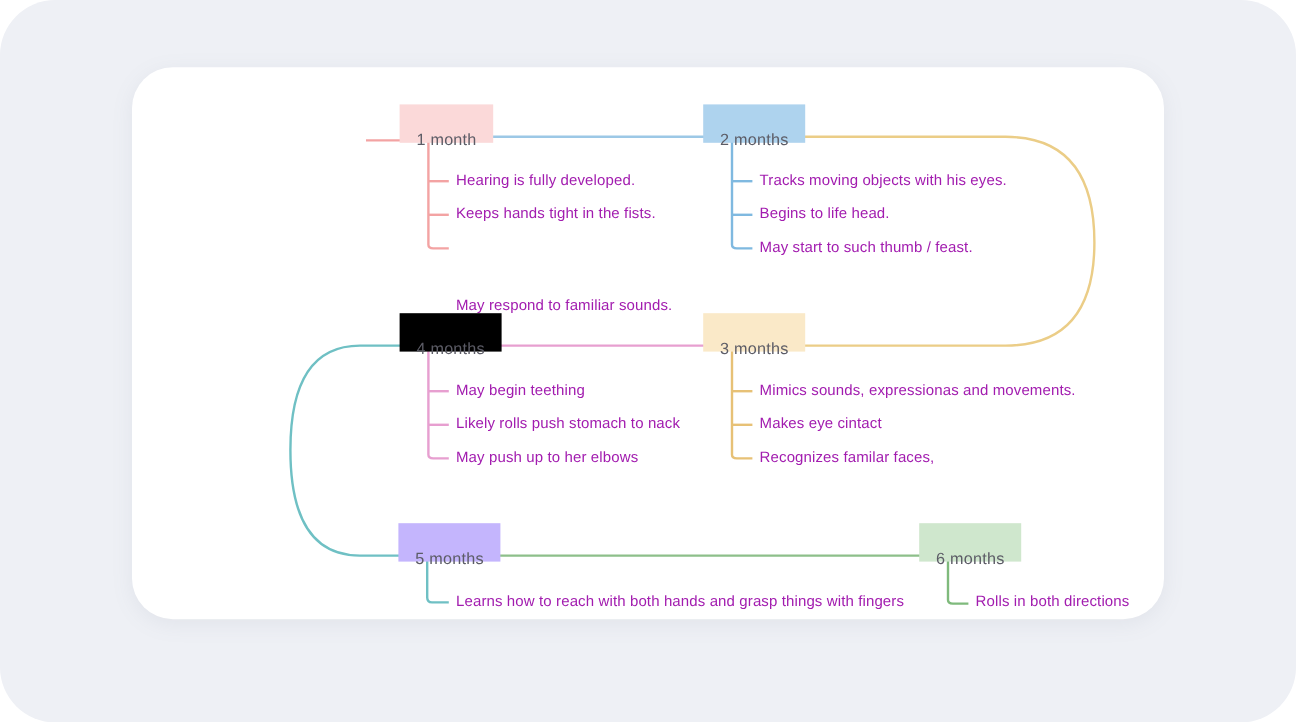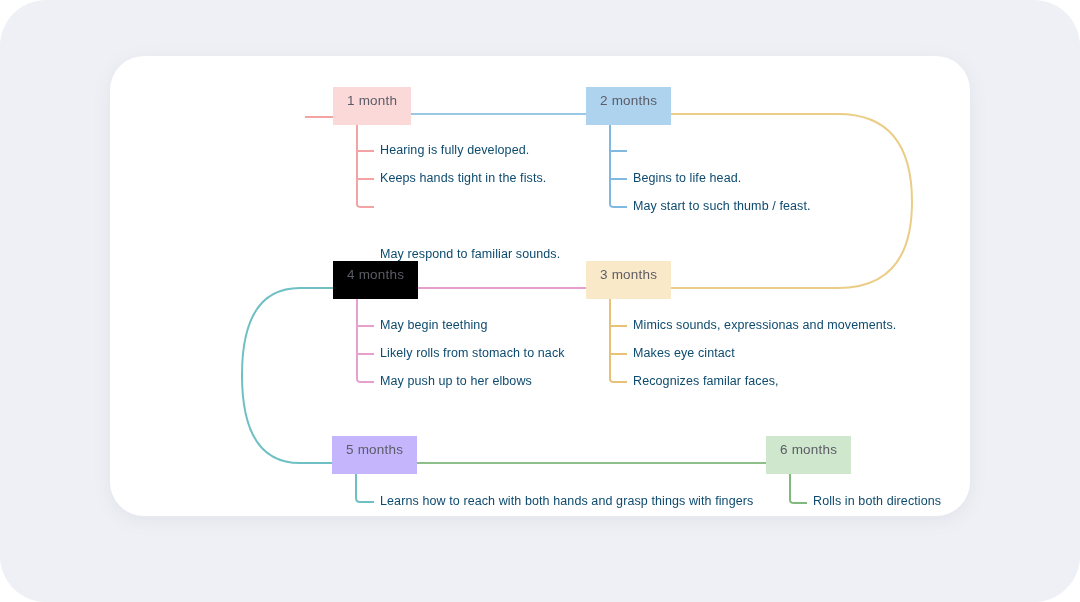--- a/index.html
+++ b/index.html
@@ -45,23 +45,23 @@
   #diagram-svg {
     position: absolute;
     left: 0;
     top: 0;
     width: 1080px;
     height: 602px;
     pointer-events: none;
   }
   .chip {
     position: absolute;
-    height: 38px;
+    height: 27px;
     line-height: 27px;
-    padding: 0 14px;
+    padding: 16px 14px;
     font-size: 13.5px;
     color: #5c5c66;
     letter-spacing: .2px;
     white-space: nowrap;
     box-sizing: border-box;
   }
   .root-pill {
     position: absolute;
     height: 44px;
     line-height: 44px;
@@ -69,21 +69,21 @@
     border-radius: 22px;
     background: #f5aba8;
     color: #55494b;
     font-size: 17px;
     white-space: nowrap;
     box-sizing: border-box;
   }
   .leaf {
     position: absolute;
     font-size: 12.5px;
-    color: #0c4a6e;
+    color: #a21caf;
     white-space: nowrap;
     letter-spacing: .1px;
   }
 </style>
 </head>
 <body>
 
 <div id="stage">
 
   <div id="outer-panel"></div>
@@ -124,31 +124,32 @@
     <path d="M 790 463 L 790 500 Q 790 503 794 503 L 807 503" fill="none" stroke="#7fba7c" stroke-width="2"></path>
   </svg>
 
 
   <div class="chip" style="left:333px; top:87px; background:#fbd9d9;">1 month</div>
   <div class="leaf" style="left:380px; top:143px;">Hearing is fully developed.</div>
   <div class="leaf" style="left:380px; top:171px;">Keeps hands tight in the fists.</div>
   <div class="leaf" style="left:380px; top:199px;margin-top:48px;">May respond to familiar sounds.</div>
 
   <div class="chip" style="left:586px; top:87px; background:#aed3ee;">2 months</div>
+  <div class="leaf" style="left:633px; top:143px;">Tracks moving objects with his eyes.</div>
   <div class="leaf" style="left:633px; top:171px;">Begins to life head.</div>
   <div class="leaf" style="left:633px; top:199px;">May start to such thumb / feast.</div>
 
   <div class="chip" style="left:586px; top:261px; background:#fae9c8;">3 months</div>
   <div class="leaf" style="left:633px; top:318px;">Mimics sounds, expressionas and movements.</div>
   <div class="leaf" style="left:633px; top:346px;">Makes eye cintact</div>
   <div class="leaf" style="left:633px; top:374px;">Recognizes familar faces,</div>
 
   <div class="chip" style="left:333px; top:261px; background:#000000;">4 months</div>
   <div class="leaf" style="left:380px; top:318px;">May begin teething</div>
-  <div class="leaf" style="left:380px; top:346px;">Likely rolls from stomach to nack</div>
+  <div class="leaf" style="left:380px; top:346px;">Likely rolls push stomach to nack</div>
   <div class="leaf" style="left:380px; top:374px;">May push up to her elbows</div>
 
   <div class="chip" style="left:332px; top:436px; background:#c4b5fd;">5 months</div>
   <div class="leaf" style="left:380px; top:494px;">Learns how to reach with both hands and grasp things with fingers</div>
 
   <div class="chip" style="left:766px; top:436px; background:#cfe7cd;">6 months</div>
   <div class="leaf" style="left:813px; top:494px;">Rolls in both directions</div>
 
 </div>
 

